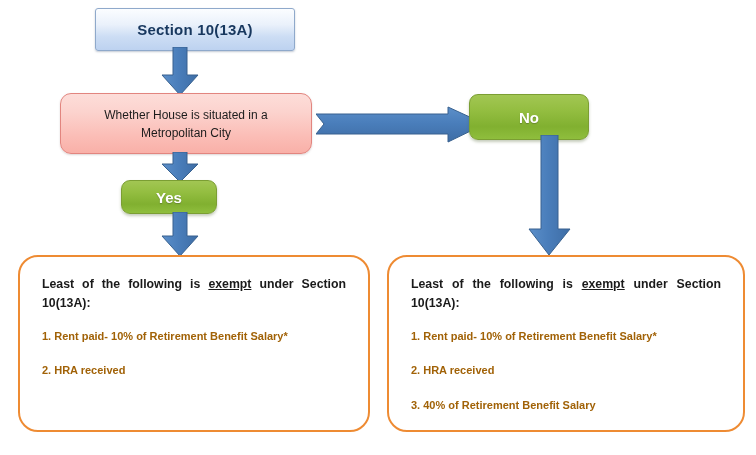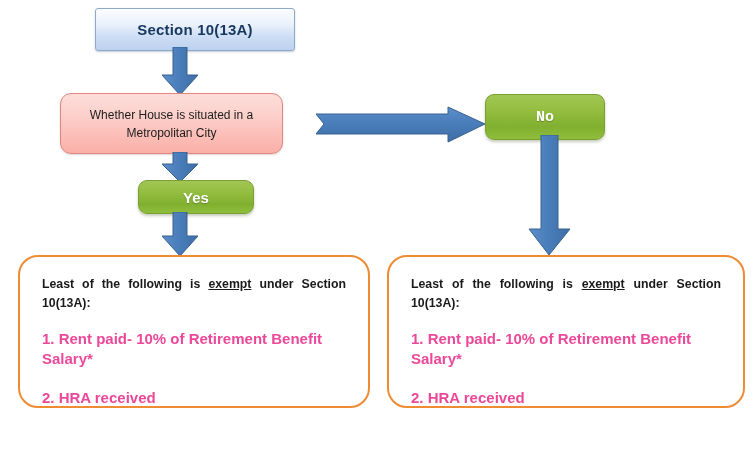--- a/index.html
+++ b/index.html
@@ -45,21 +45,21 @@
     font-weight: bold;
     color: #17375E;
     letter-spacing: 0.2px;
   }
 
   
   .node-decision {
     position: absolute;
     left: 60px;
     top: 93px;
-    width: 223px;
+    width: 252px;
     height: 61px;
     box-sizing: border-box;
     border: 1px solid #E2857F;
     border-radius: 11px;
     background: linear-gradient(to bottom, #FDDDD9 0%, #FCD3CE 30%, #FBBDB6 72%, #F9B0A8 100%);
     display: flex;
     align-items: center;
     justify-content: center;
     text-align: center;
     box-shadow: 0 1px 2px rgba(120,90,90,0.25);
@@ -85,59 +85,57 @@
   }
   .node-green .label {
     font-size: 15px;
     font-weight: bold;
     color: #ffffff;
     text-shadow: 0 1px 1px rgba(80,100,40,0.55);
   }
   #node-yes {
     left: 121px;
     top: 180px;
-    width: 116px;
+    width: 96px;
     height: 34px;
-    margin-left: 17px;
   }
   #node-no {
-    left: 485px;
+    left: 469px;
     top: 94px;
     width: 120px;
     height: 46px;
-    font-family: Liberation Mono, monospace;
   }
 
   
   .node-outcome {
     position: absolute;
     top: 255px;
-    height: 153px;
+    height: 177px;
     box-sizing: border-box;
     border: 2px solid #EE8B33;
     border-radius: 20px;
     background: #ffffff;
     padding: 18px 22px 0 22px;
   }
   #outcome-left  { left: 18px;  width: 352px; }
   #outcome-right { left: 387px; width: 358px; }
 
   .outcome-head {
     font-size: 12.3px;
     font-weight: bold;
     color: #1a1a1a;
     line-height: 1.55;
     text-align: justify;
     margin: 0 0 16px 0;
   }
   .outcome-head .u { text-decoration: underline; }
   .outcome-item {
-    font-size: 15px;
-    font-weight: bold;
-    color: #ec4899;
+    font-size: 11px;
+    font-weight: bold;
+    color: #a16207;
     margin: 0 0 20px 0;
     line-height: 1.3;
   }
 
   
   .arrow { position: absolute; }
   .arrow svg { display: block; }
 </style>
 </head>
 <body>
@@ -207,15 +205,16 @@
   <div class="node-outcome" id="outcome-left">
     <p class="outcome-head"><span>Least of the following is </span><span class="u">exempt</span><span> under Section 10(13A):</span></p>
     <p class="outcome-item">1. Rent paid- 10% of Retirement Benefit Salary*</p>
     <p class="outcome-item">2. HRA received</p>
   </div>
 
   <div class="node-outcome" id="outcome-right">
     <p class="outcome-head"><span>Least of the following is </span><span class="u">exempt</span><span> under Section 10(13A):</span></p>
     <p class="outcome-item">1. Rent paid- 10% of Retirement Benefit Salary*</p>
     <p class="outcome-item">2. HRA received</p>
+    <p class="outcome-item">3. 40% of Retirement Benefit Salary</p>
   </div>
 
 </div>
 
 </body></html>

